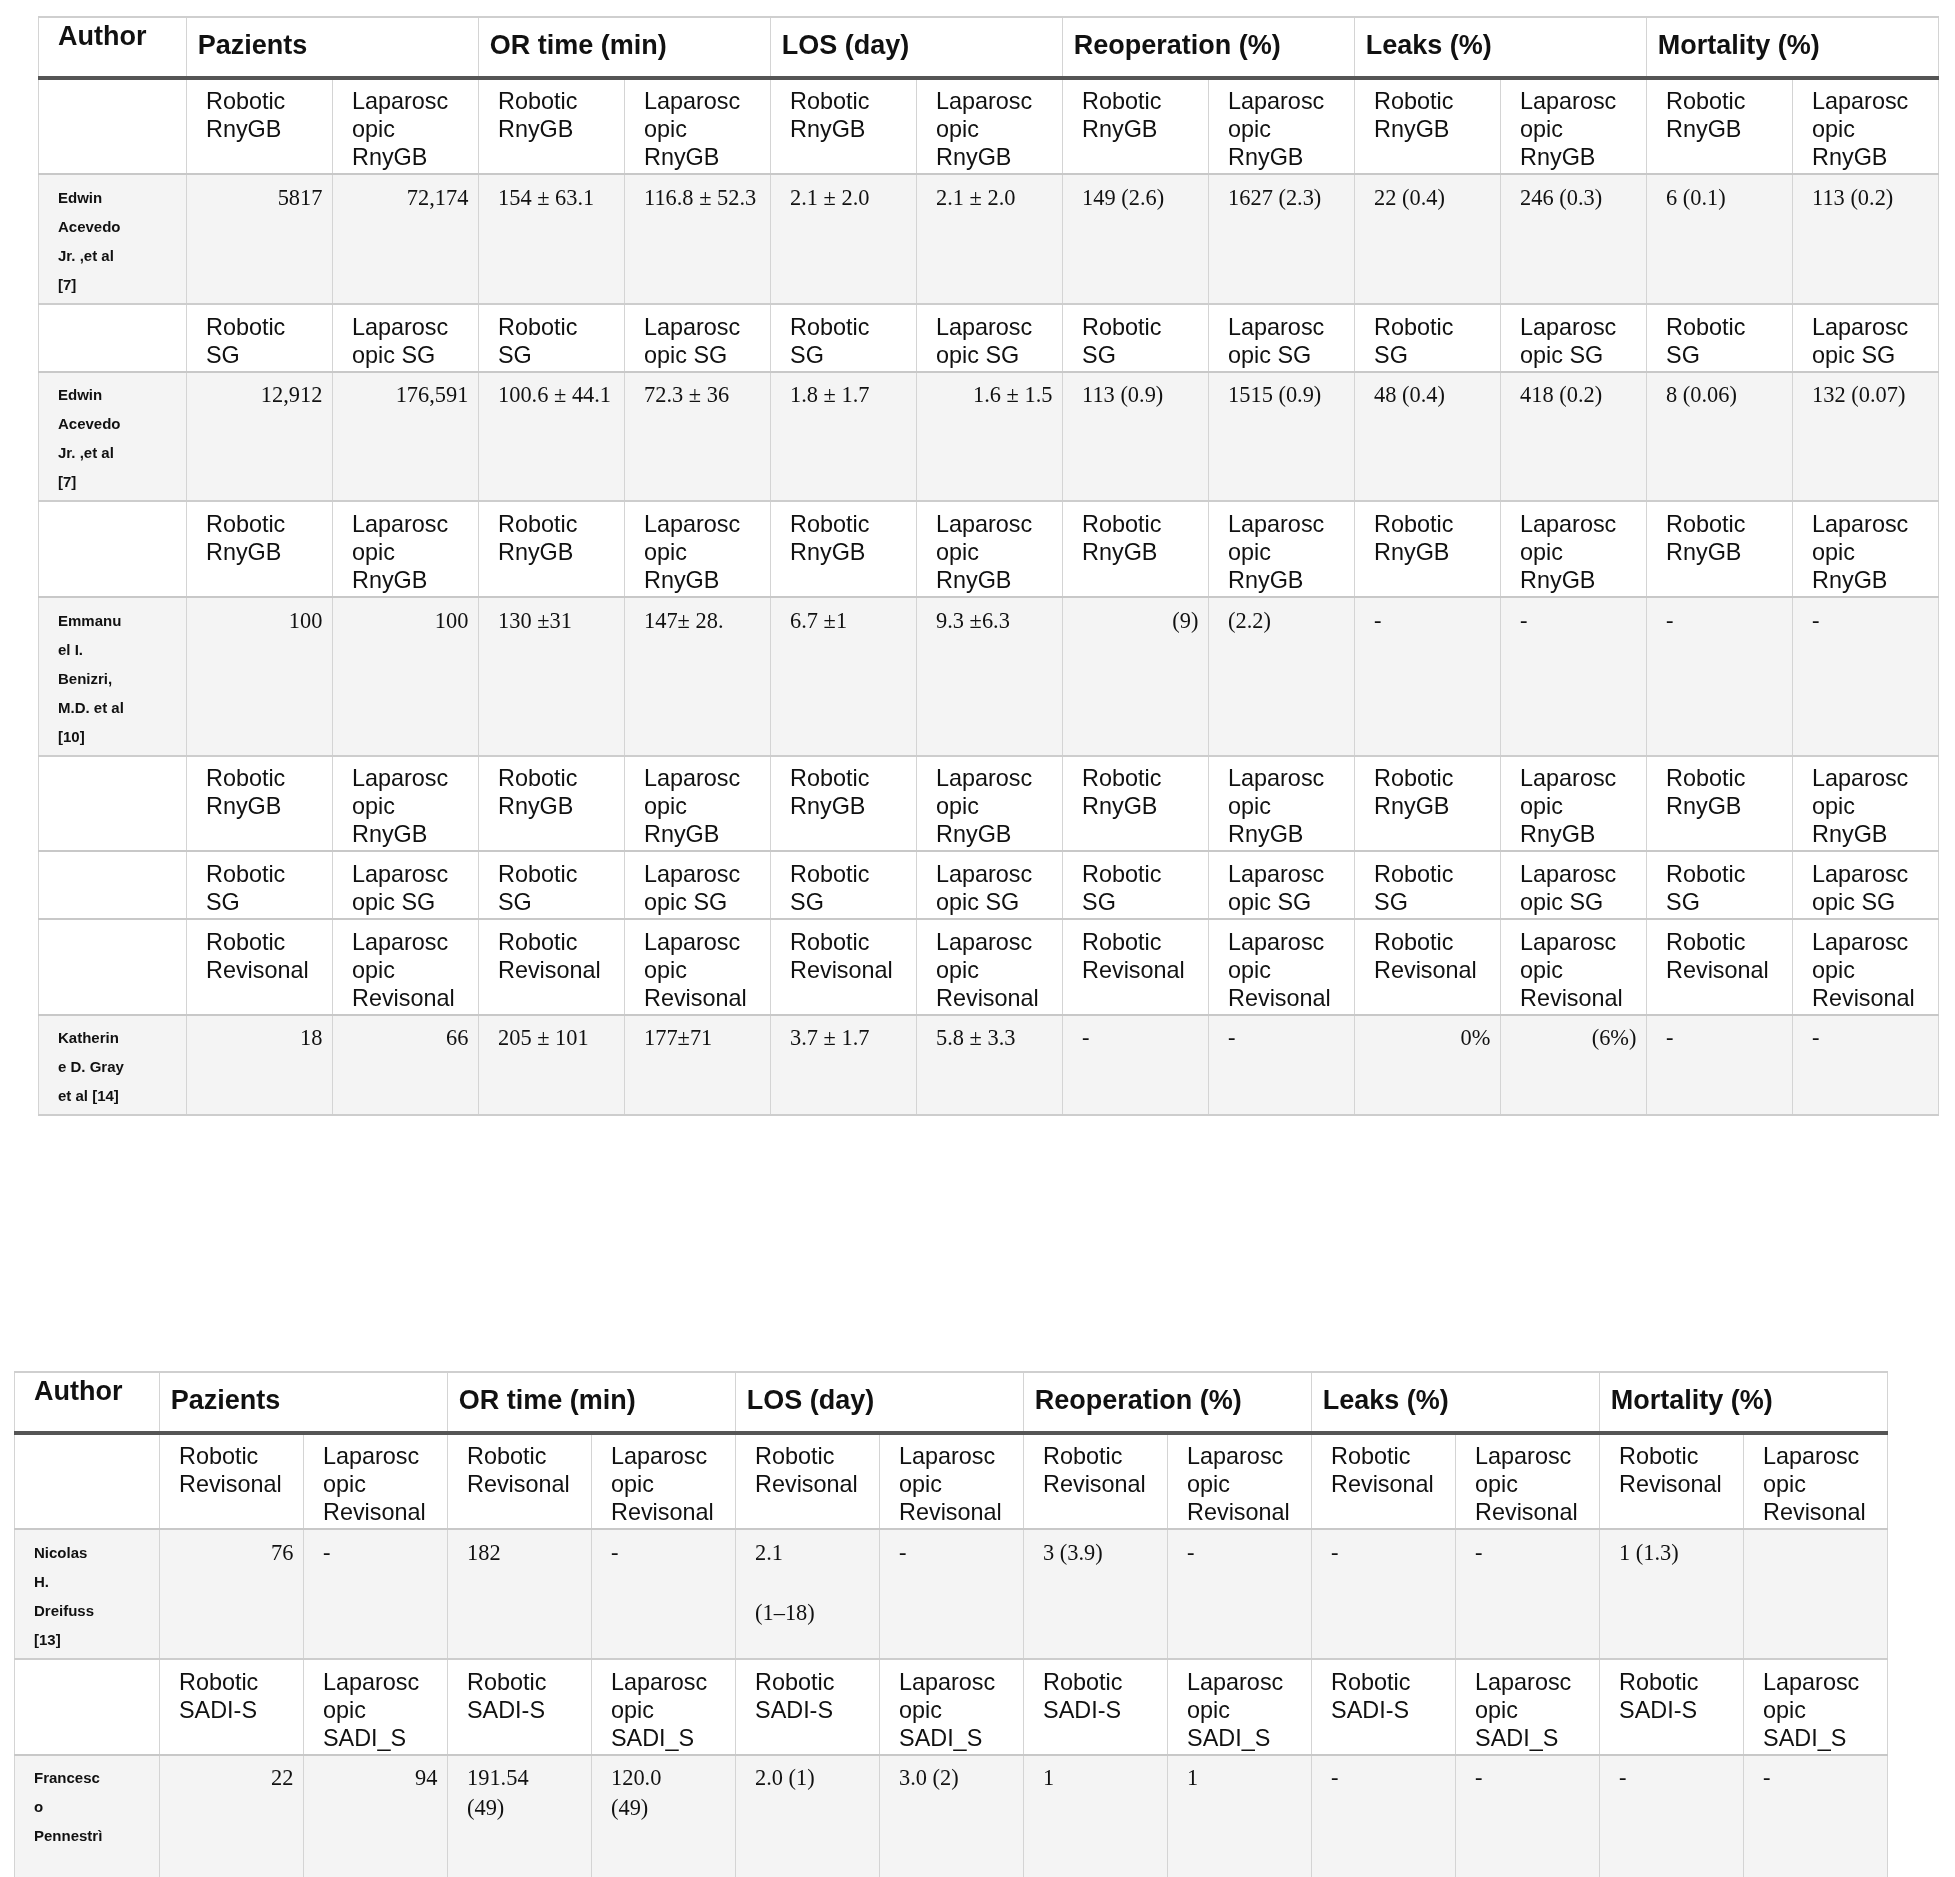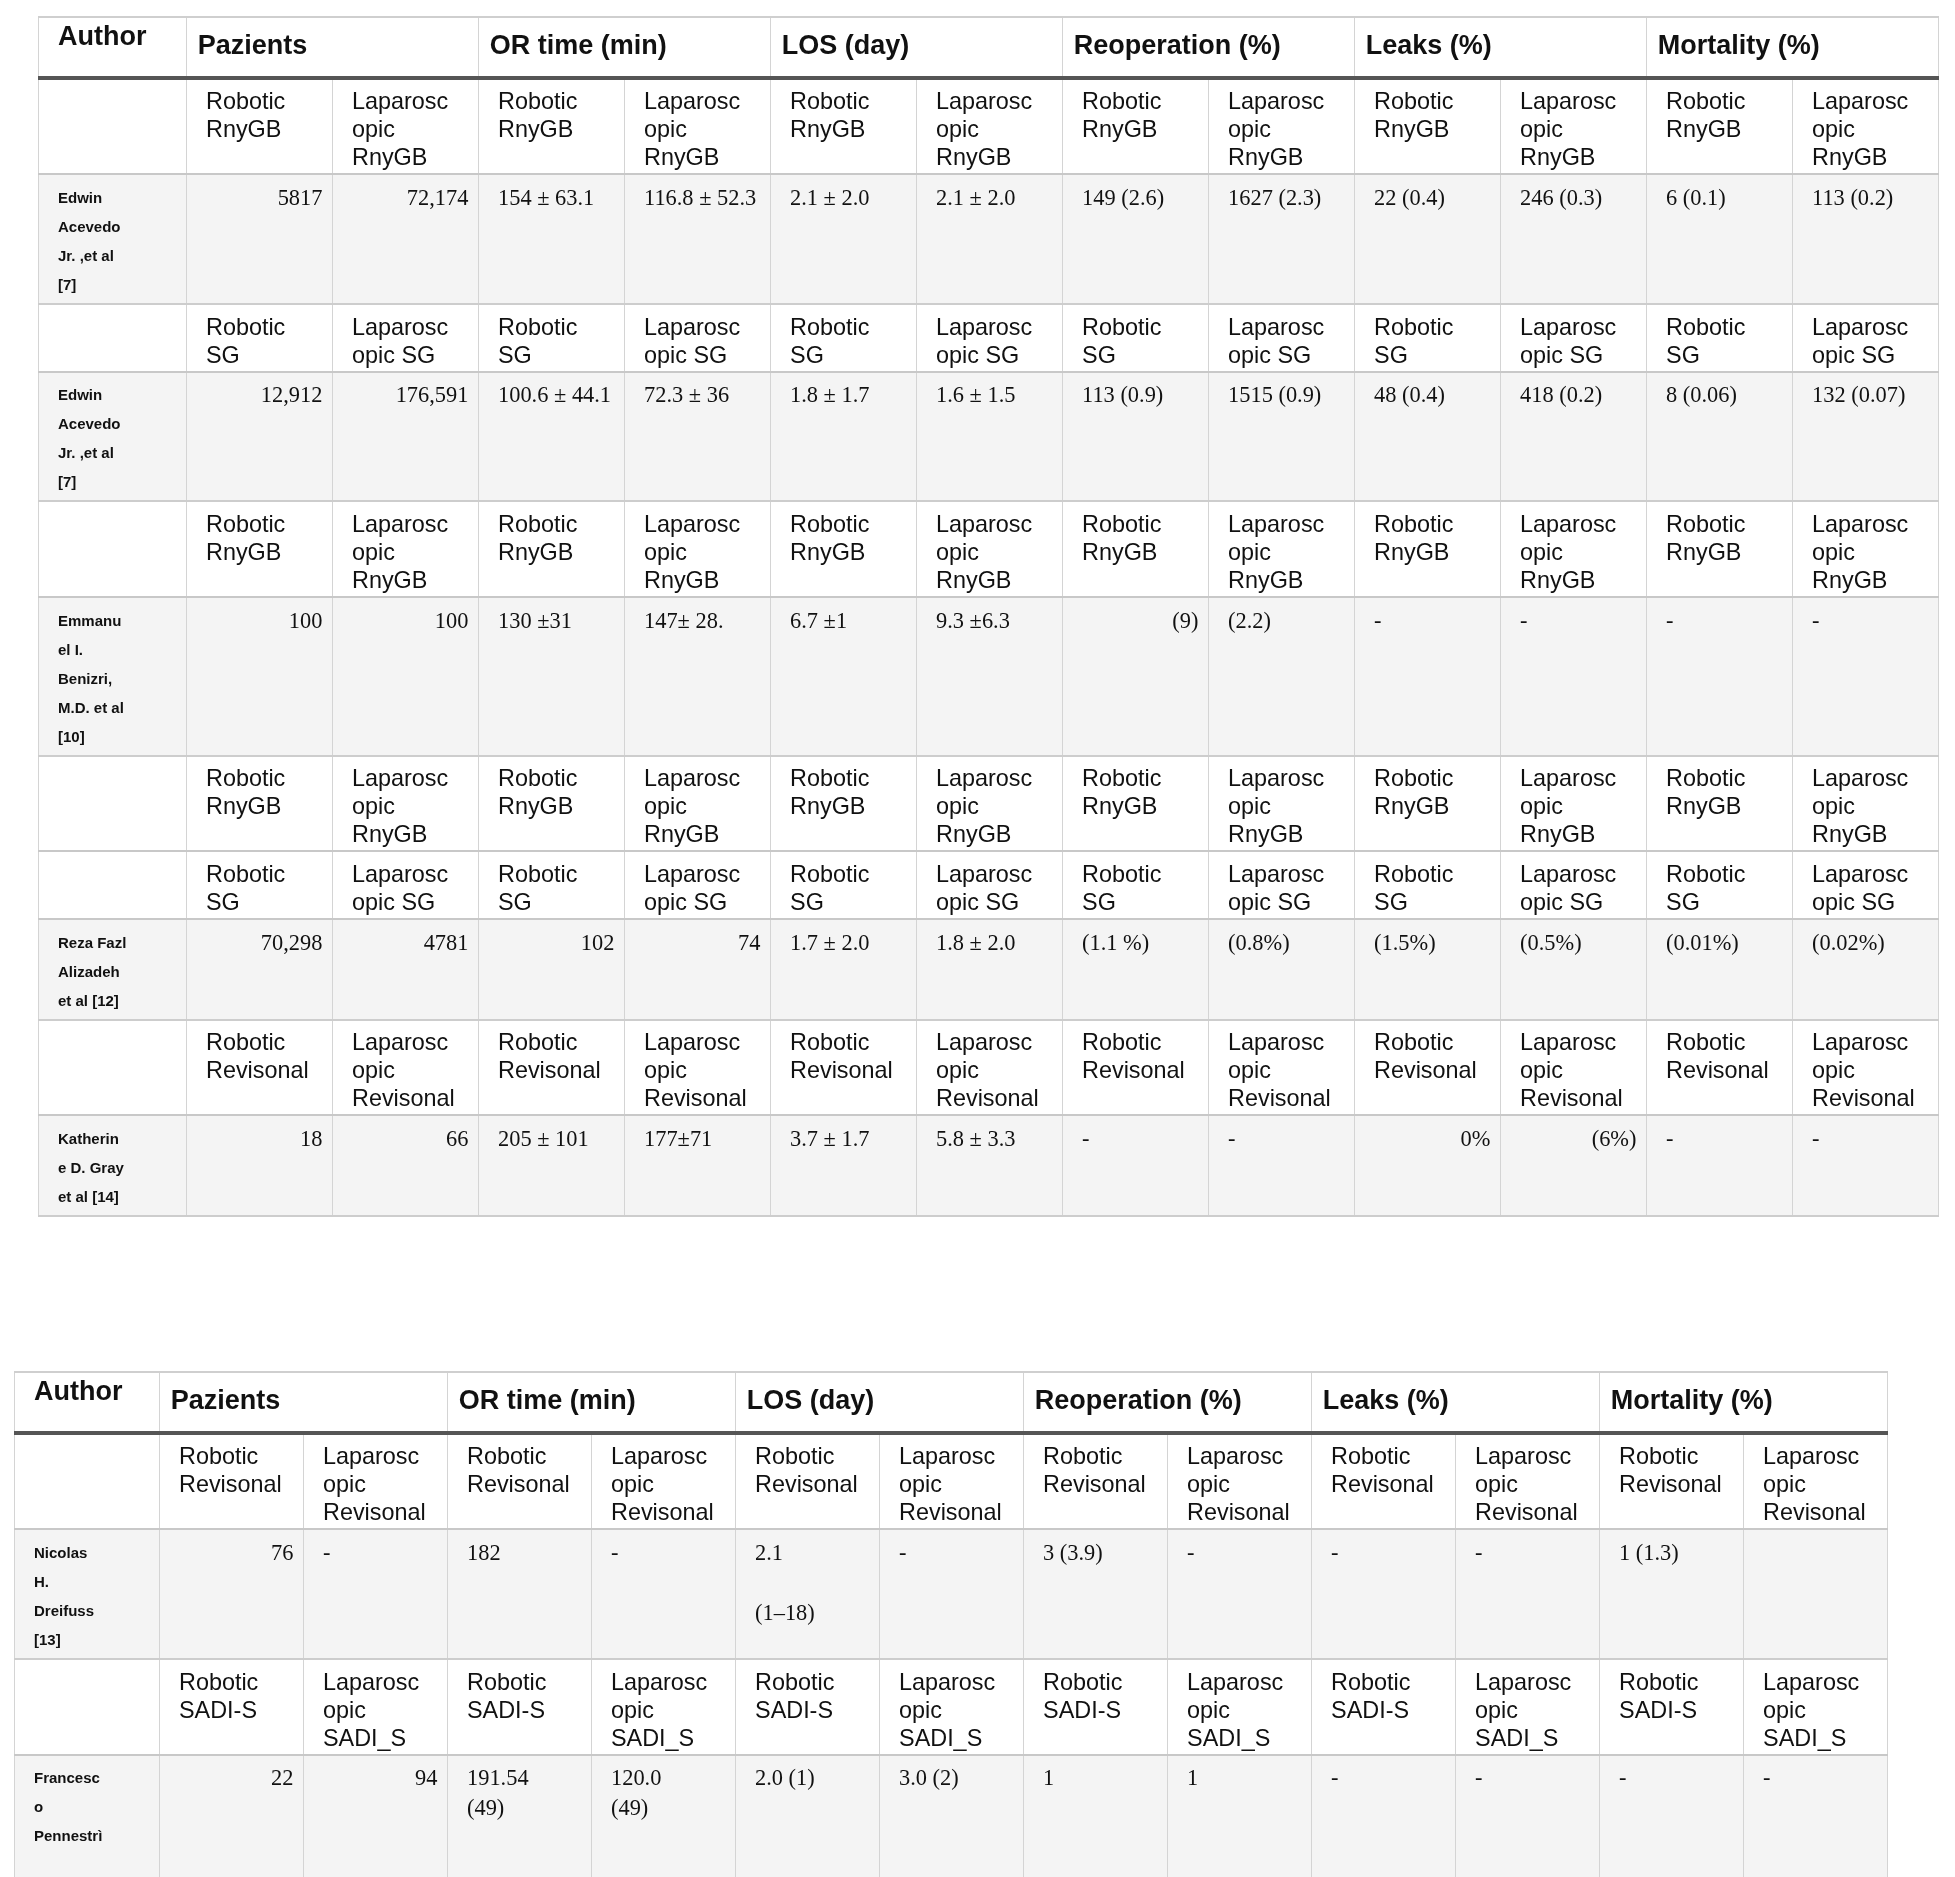--- a/index.html
+++ b/index.html
@@ -171,21 +171,21 @@
       <tr class="data">
         <td class="author" style="white-space: pre-line;">Edwin
 Acevedo
 Jr. ,et al
 [7]</td>
         <td class="r" style="white-space: pre-line;">12,912</td>
         <td class="r" style="white-space: pre-line; padding-left: 26px;">176,591</td>
         <td style="white-space: pre-line;">100.6 ± 44.1</td>
         <td style="white-space: pre-line;">72.3 ± 36</td>
         <td style="white-space: pre-line;">1.8 ± 1.7</td>
-        <td style="white-space: pre-line;">1.6 ± 1.5</td>
+        <td style="white-space: pre-line; text-align: right;">1.6 ± 1.5</td>
         <td style="white-space: pre-line;">113 (0.9)</td>
         <td style="white-space: pre-line;">1515 (0.9)</td>
         <td class="lower" style="white-space: pre-line;">48 (0.4)</td>
         <td style="white-space: pre-line;">418 (0.2)</td>
         <td style="white-space: pre-line;">8 (0.06)</td>
         <td style="white-space: pre-line;">132 (0.07)</td>
       </tr>
       <tr class="sub">
         <td></td>
         <td style="white-space: pre-line;">Robotic
@@ -291,37 +291,20 @@
 opic SG</td>
         <td style="white-space: pre-line;">Robotic
 SG</td>
         <td style="white-space: pre-line;">Laparosc
 opic SG</td>
         <td style="white-space: pre-line;">Robotic
 SG</td>
         <td style="white-space: pre-line;">Laparosc
 opic SG</td>
       </tr>
-      <tr class="data">
-        <td class="author" style="white-space: pre-line;">Reza Fazl
-Alizadeh
-et al [12]</td>
-        <td class="r" style="white-space: pre-line;">70,298</td>
-        <td class="r" style="white-space: pre-line;">4781</td>
-        <td class="r raised" style="white-space: pre-line;">102</td>
-        <td class="r raised" style="white-space: pre-line;">74</td>
-        <td style="white-space: pre-line;">1.7 ± 2.0</td>
-        <td style="white-space: pre-line;">1.8 ± 2.0</td>
-        <td style="white-space: pre-line;">(1.1 %)</td>
-        <td style="white-space: pre-line;">(0.8%)</td>
-        <td style="white-space: pre-line;">(1.5%)</td>
-        <td style="white-space: pre-line;">(0.5%)</td>
-        <td style="white-space: pre-line;">(0.01%)</td>
-        <td style="white-space: pre-line;">(0.02%)</td>
-      </tr>
       <tr class="sub">
         <td></td>
         <td style="white-space: pre-line;">Robotic
 Revisonal</td>
         <td style="white-space: pre-line;">Laparosc
 opic
 Revisonal</td>
         <td style="white-space: pre-line;">Robotic
 Revisonal</td>
         <td style="white-space: pre-line;">Laparosc

